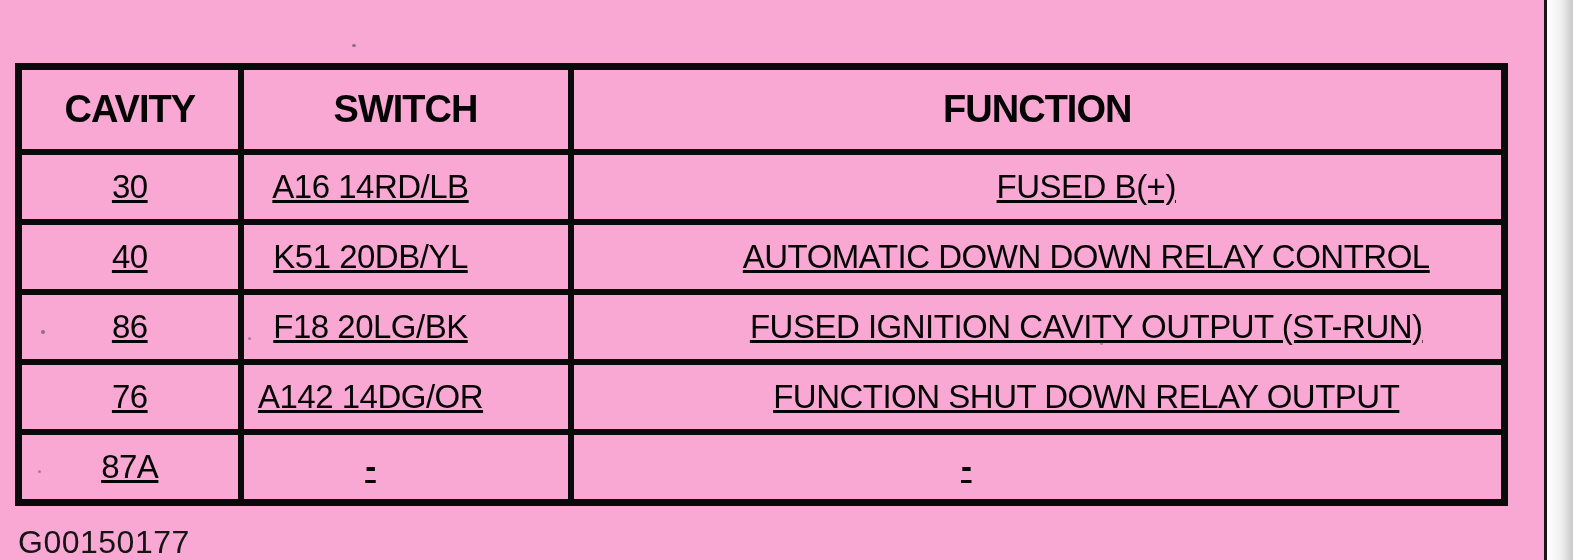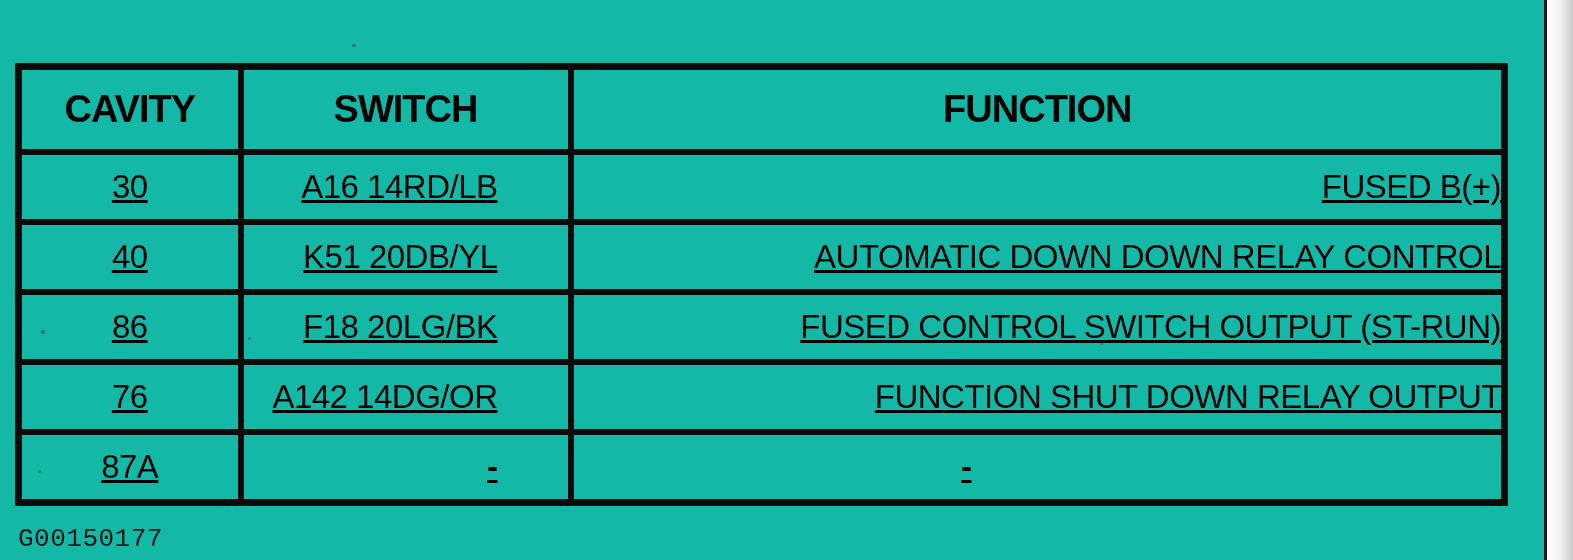--- a/index.html
+++ b/index.html
@@ -5,21 +5,21 @@
   html, body {
     margin: 0;
     padding: 0;
     background: #ffffff;
     font-family: "Liberation Sans", sans-serif;
   }
   .page {
     position: relative;
     width: 1573px;
     height: 560px;
-    background: #14b8a6;
+    background: #f9a8d4;
     overflow: hidden;
     color: #050505;
   }
 
   
   table.relay-table {
     position: absolute;
     left: 15px;
     top: 63px;
     width: 1493px;
@@ -46,46 +46,45 @@
     padding: 0;
   }
   td.cell-cavity {
     font-size: 33px;
     text-align: center;
     letter-spacing: -0.5px;
     padding: 0;
   }
   td.cell-circuit {
     font-size: 33px;
-    text-align: right;
+    text-align: center;
     letter-spacing: -0.5px;
     padding: 0 70px 0 0;
   }
   td.cell-function {
     font-size: 33px;
-    text-align: right;
+    text-align: center;
     letter-spacing: -0.5px;
     padding: 0 0 0 98px;
   }
   td.cell-function.dash-cell {
     text-align: center;
     padding: 0 240px 0 98px;
     font-weight: bold;
   }
   td.cell-circuit.dash-cell { font-weight: bold; }
 
   
   .figure-id {
     position: absolute;
     left: 18px;
     top: 524px;
-    font-size: 26px;
+    font-size: 32px;
     letter-spacing: 0.5px;
     color: #151515;
-    font-family: Liberation Mono, monospace;
   }
 
   
   .scan-line {
     position: absolute;
     left: 1544px;
     top: 0;
     width: 3px;
     height: 560px;
     background: #181818;
@@ -138,21 +137,21 @@
         <td class="cell-function">FUSED B(+)</td>
       </tr>
       <tr class="body-row">
         <td class="cell-cavity">40</td>
         <td class="cell-circuit">K51 20DB/YL</td>
         <td class="cell-function">AUTOMATIC DOWN DOWN RELAY CONTROL</td>
       </tr>
       <tr class="body-row">
         <td class="cell-cavity">86</td>
         <td class="cell-circuit">F18 20LG/BK</td>
-        <td class="cell-function">FUSED CONTROL SWITCH OUTPUT (ST-RUN)</td>
+        <td class="cell-function">FUSED IGNITION CAVITY OUTPUT (ST-RUN)</td>
       </tr>
       <tr class="body-row">
         <td class="cell-cavity">76</td>
         <td class="cell-circuit">A142 14DG/OR</td>
         <td class="cell-function">FUNCTION SHUT DOWN RELAY OUTPUT</td>
       </tr>
       <tr class="body-row">
         <td class="cell-cavity">87A</td>
         <td class="cell-circuit dash-cell">-</td>
         <td class="cell-function dash-cell">-</td>

